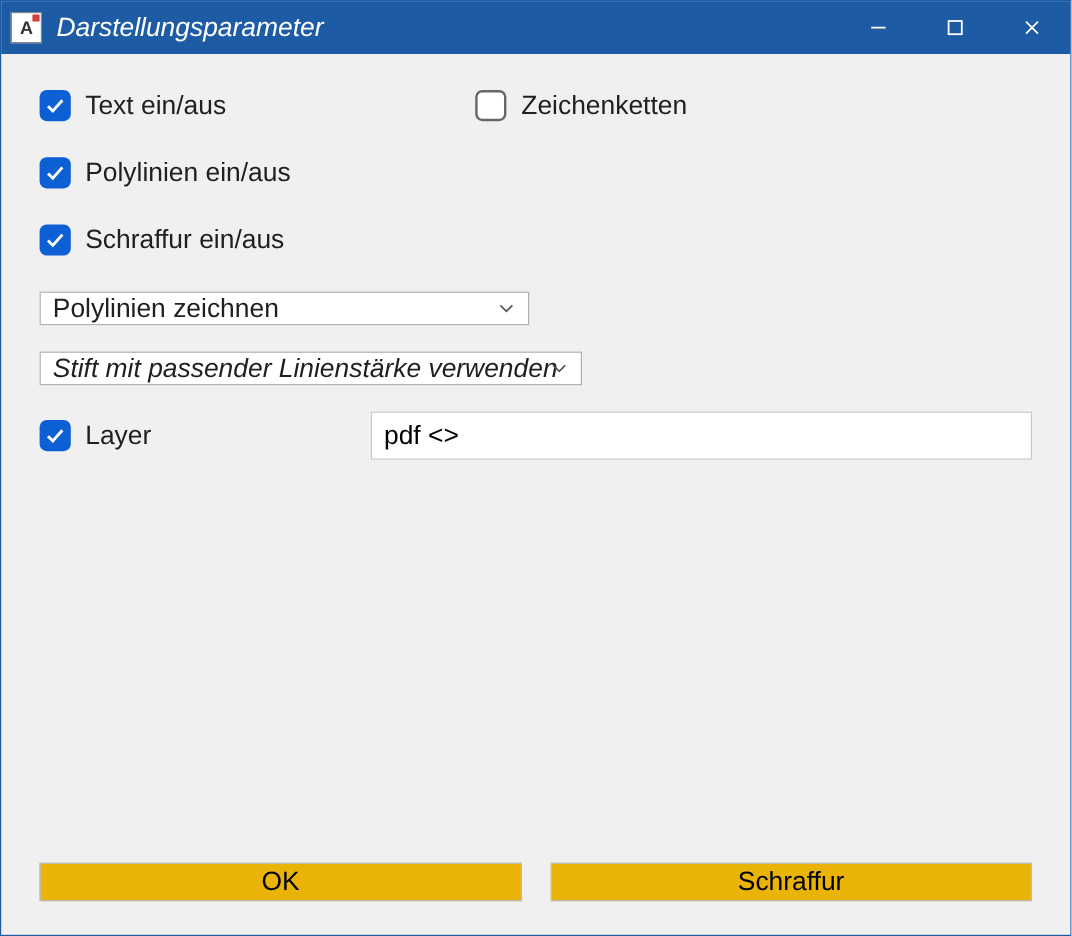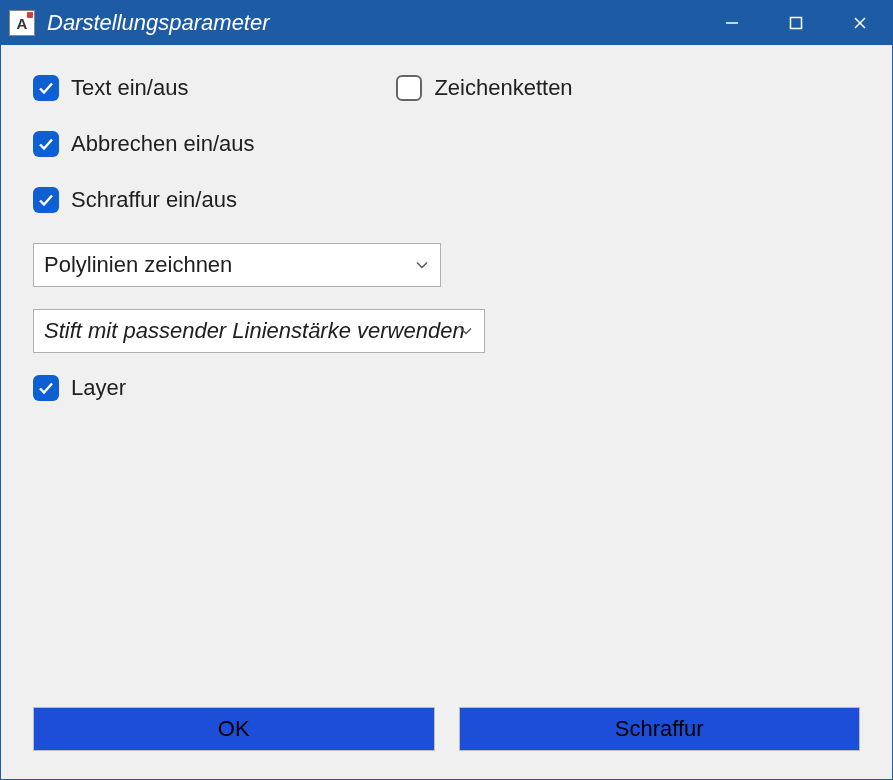--- a/index.html
+++ b/index.html
@@ -85,21 +85,21 @@
     background: #0d5fd4;
   }
   .chk-box.unchecked {
     background: #fff;
     border: 2px solid #666;
   }
   .chk-box svg { width: 16px; height: 16px; }
   .chk-label { font-size: 22px; }
 
   .combo {
-    height: 44px;
+    height: 28px;
     background: #fff;
     border: 1px solid #b0b0b0;
     display: flex; align-items: center;
     padding: 0 4px 0 10px;
     font-size: 22px;
     cursor: pointer;
     position: relative;
   }
   .combo-row { margin-bottom: 22px; }
   .combo1 { width: 408px; }
@@ -120,22 +120,22 @@
     padding: 0 10px;
     font-size: 22px;
     font-family: inherit;
   }
 
   .button-bar {
     display: flex; gap: 24px;
   }
   .btn {
     flex: 1;
-    height: 44px;
-    background: #1d4ed8;
+    height: 32px;
+    background: #eab308;
     border: 1px solid #bcbcbc;
     font-size: 22px;
     font-family: inherit;
     cursor: pointer;
     display:flex; align-items:center; justify-content:center;
   }
 </style>
 </head>
 <body>
 
@@ -185,21 +185,21 @@
         </div>
       </div>
 
       <div class="row">
         <div class="chk">
           <div class="chk-box checked">
             <svg viewBox="0 0 16 16">
                 <polyline points="2,8.5 6,12.5 14,3.5" fill="none" stroke="#fff" stroke-width="2.4"></polyline>
               </svg>
           </div>
-          <span class="chk-label">Abbrechen ein/aus</span>
+          <span class="chk-label">Polylinien ein/aus</span>
         </div>
       </div>
 
 
       <div class="row">
         <div class="chk">
           <div class="chk-box checked">
             <svg viewBox="0 0 16 16">
                 <polyline points="2,8.5 6,12.5 14,3.5" fill="none" stroke="#fff" stroke-width="2.4"></polyline>
               </svg>
@@ -230,20 +230,21 @@
         <div class="layer-chk-wrap">
           <div class="chk">
             <div class="chk-box checked">
               <svg viewBox="0 0 16 16">
                   <polyline points="2,8.5 6,12.5 14,3.5" fill="none" stroke="#fff" stroke-width="2.4"></polyline>
                 </svg>
             </div>
             <span class="chk-label">Layer</span>
           </div>
         </div>
+        <input class="text-input" type="text" value="pdf &lt;&gt;" style="">
       </div>
 
     </div>
 
     <div class="button-bar">
       <button class="btn">
         <span>OK</span>
       </button>
       <button class="btn">
         <span>Schraffur</span>

